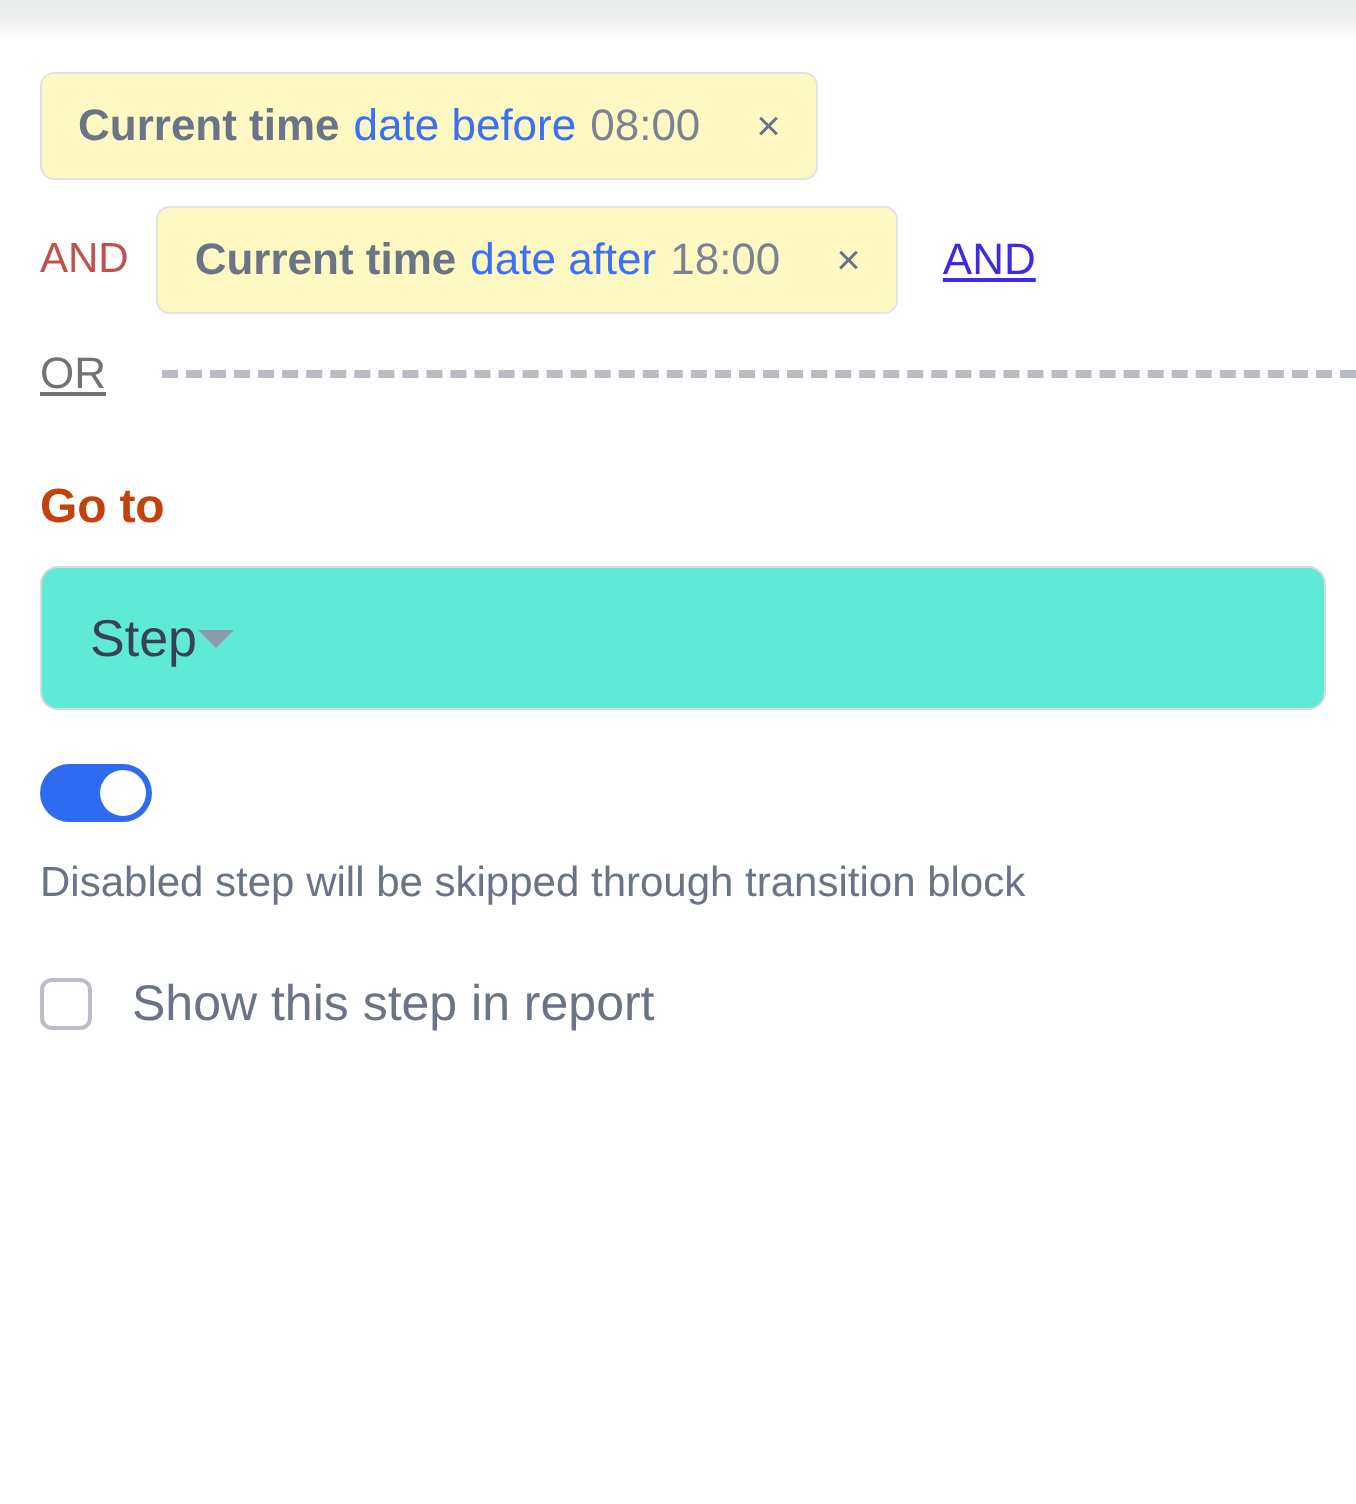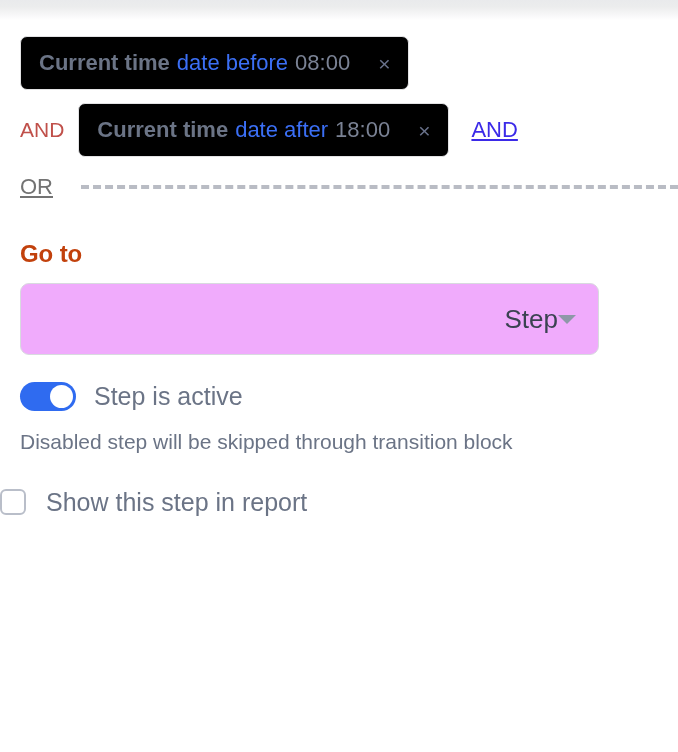--- a/index.html
+++ b/index.html
@@ -85,21 +85,21 @@
   .op-label {
     font-size: 21px;
     color: #c0504a;
     margin-right: 14px;
     white-space: nowrap;
   }
 
   .chip {
     display: inline-flex;
     align-items: center;
-    background: #000000;
+    background: #fef9c3;
     border: 1px solid #e2e2e4;
     border-radius: 7px;
     padding: 13px 16px 13px 18px;
     gap: 7px;
     cursor: pointer;
     box-sizing: border-box;
   }
   .chip-subject {
     font-size: 22px;
     font-weight: bold;
@@ -159,28 +159,28 @@
   
   .goto-label {
     padding: 40px 0 0 20px;
     font-size: 24px;
     font-weight: bold;
     color: #c2410c;
     letter-spacing: -0.1px;
   }
   .select-wrap {
     margin: 15px 0 0 20px;
-    width: 579px;
+    width: 643px;
     height: 72px;
     border: 1px solid #d8dadf;
     border-radius: 9px;
-    background: #f0abfc;
-    display: flex;
-    align-items: center;
-    justify-content: flex-end;
+    background: #5eead4;
+    display: flex;
+    align-items: center;
+    justify-content: flex-start;
     padding: 0 22px 0 24px;
     box-sizing: border-box;
     cursor: pointer;
   }
   .select-value {
     font-size: 26px;
     color: #3a4251;
   }
   .caret {
     width: 0; height: 0;
@@ -226,20 +226,21 @@
     line-height: 1.52;
     color: #6b7486;
     width: 620px;
     box-sizing: border-box;
   }
 
   
   .check-row {
     display: flex;
     align-items: center;
+    padding-left: 20px;
     margin-top: 30px;
     gap: 20px;
   }
   .checkbox {
     width: 26px;
     height: 26px;
     border: 2px solid #b9bec9;
     border-radius: 6px;
     background: #ffffff;
     cursor: pointer;
@@ -288,21 +289,20 @@
   <div class="goto-label">Go to</div>
   <div class="select-wrap">
     <span class="select-value">Step</span>
     <span class="caret"></span>
   </div>
 
   <div class="toggle-row">
     <span class="toggle">
       <span class="knob"></span>
     </span>
-    <span class="toggle-label">Step is active</span>
   </div>
 
   <div class="helper-text">Disabled step will be skipped through transition block</div>
 
   <div class="check-row">
     <span class="checkbox"></span>
     <span class="check-label">Show this step in report</span>
   </div>
 
 </div>

